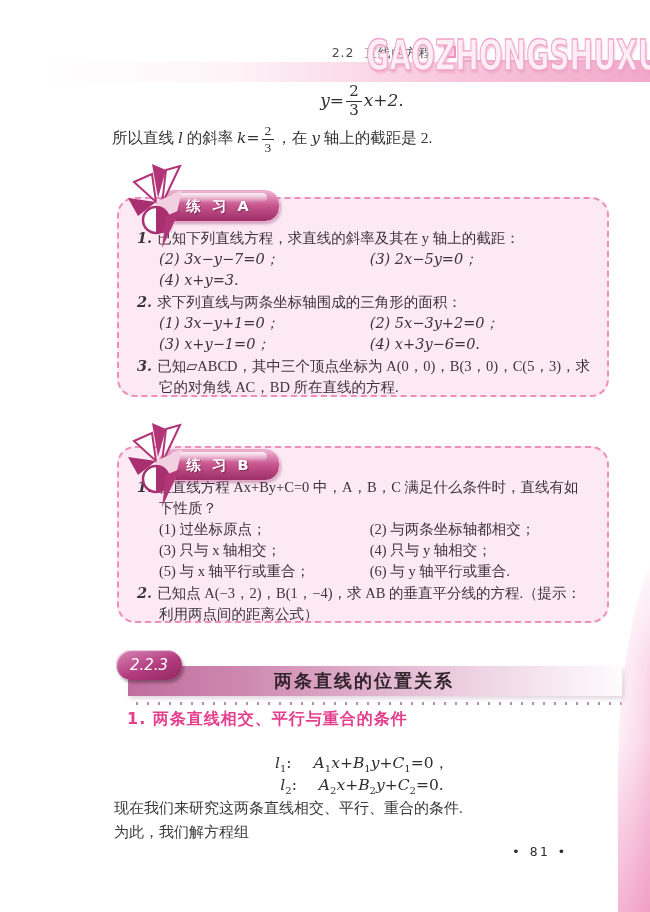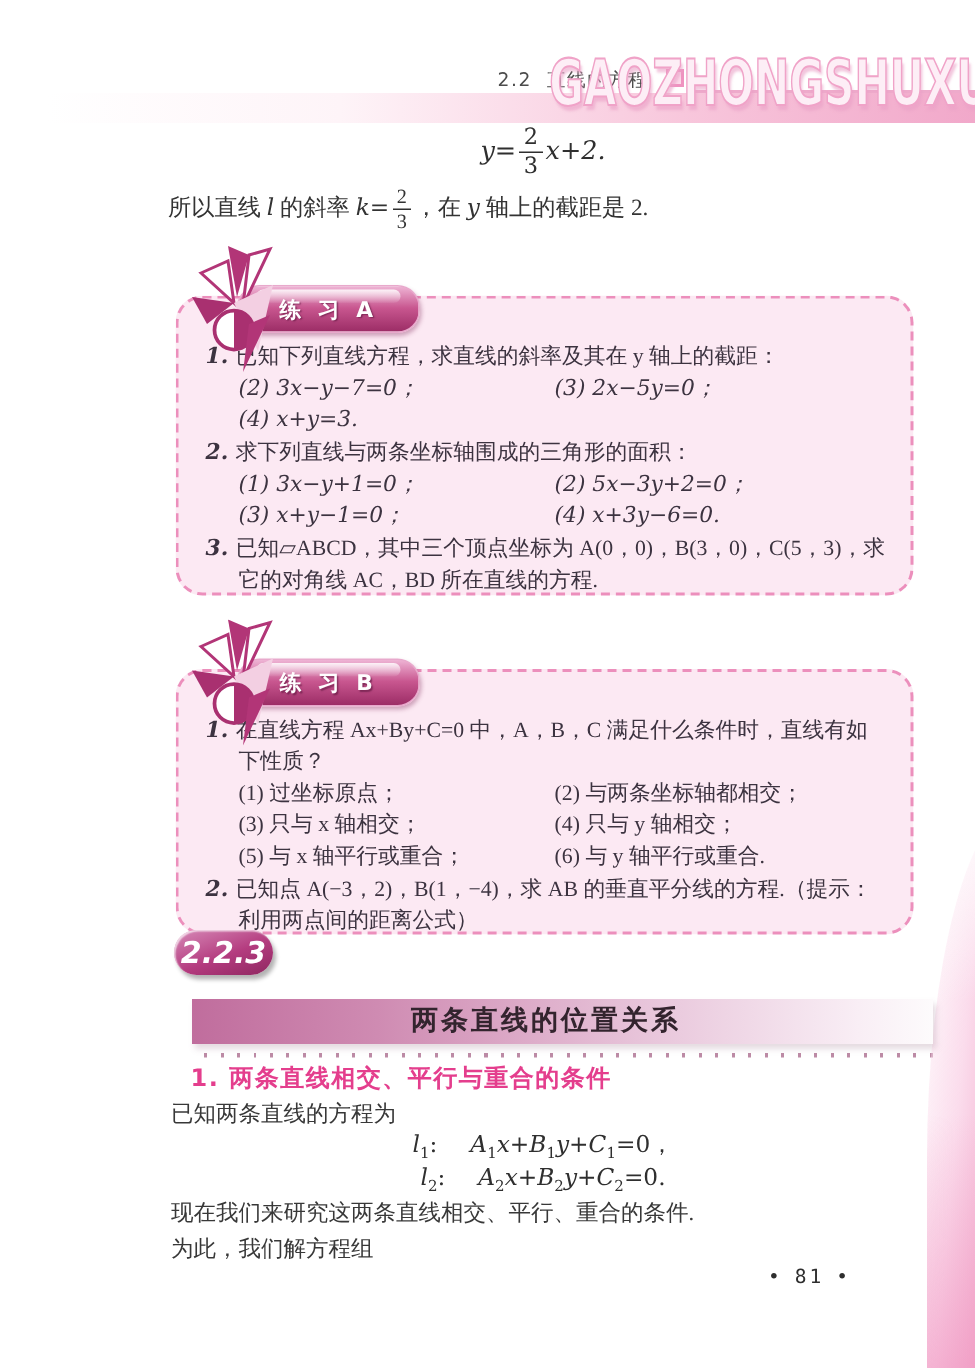--- a/index.html
+++ b/index.html
@@ -36,43 +36,43 @@
   #box-a{top:197px;height:200px;}
   #box-b{top:446px;height:177px;}
   .ex-item{padding-left:22px;text-indent:-22px;}
   .ex-item .inum{font-weight:bold;font-style:italic;font-family:"DejaVu Serif",serif;margin-right:5px;}
   .sub-grid{display:grid;grid-template-columns:1fr 1.05fr;padding-left:22px;}
   .sub-grid .math{font-family:"DejaVu Serif","DejaVu Sans",serif;font-style:italic;}
 
   
   .badge{position:absolute;width:180px;height:84px;z-index:3;}
   #badge-a{left:90px;top:164px;}
-  #badge-b{left:90px;top:413px;}
+  #badge-b{left:90px;top:423px;}
   .badge-pill{position:absolute;left:36px;top:26px;width:120px;height:30px;border-radius:15px;
     background:linear-gradient(180deg,#eeb3d4 0%,#c8568f 48%,#9c2d66 100%);
     box-shadow:1px 2px 3px rgba(120,30,80,0.35);border:1px solid #e8a9cc;
     display:flex;align-items:center;justify-content:center;
     color:#ffffff;font-family:"DejaVu Sans","Liberation Sans",sans-serif;font-weight:bold;
     font-size:14.5px;letter-spacing:3px;text-shadow:1px 1px 1px rgba(90,20,60,0.6);}
   .badge-pill::before{content:'';position:absolute;left:10%;right:10%;top:2px;height:9px;border-radius:8px;
     background:linear-gradient(180deg,rgba(255,255,255,0.85),rgba(255,255,255,0.05));}
   .badge-icon{position:absolute;left:0;top:0;z-index:4;}
 
   
   .sec-band{position:absolute;top:666px;left:96px;width:494px;height:30px;z-index:1;
     background:linear-gradient(90deg,#c06d9d 0%,#cf8bb2 25%,#e7c3d9 60%,#f9eef5 90%,#fdfbfc 100%);
     box-shadow:2px 3px 4px rgba(150,110,135,0.25);}
   .sec-band-title{padding-left:146px;line-height:30px;font-family:"DejaVu Sans","Liberation Sans",sans-serif;
     font-weight:bold;font-size:18px;color:#33242e;letter-spacing:2px;white-space:nowrap;}
-  .sec-pill{position:absolute;top:620px;left:84px;width:66px;height:30px;border-radius:15px;z-index:2;
+  .sec-pill{position:absolute;top:650px;left:84px;width:66px;height:30px;border-radius:15px;z-index:2;
     background:linear-gradient(160deg,#d78ab8 0%,#b43c7f 55%,#8e2760 100%);
     box-shadow:2px 3px 3px rgba(0,0,0,0.3), inset 1px 1px 1px rgba(255,255,255,0.7);
     display:flex;align-items:center;justify-content:center;
     color:#ffffff;font-family:"DejaVu Sans","Liberation Sans",sans-serif;
-    font-weight:bold;font-style:italic;font-size:20px;}
+    font-weight:normal;font-style:italic;font-size:15px;}
   .sec-dots{position:absolute;top:702px;left:104px;width:488px;height:3px;
     background:repeating-linear-gradient(90deg,#bd8ba6 0 2px,transparent 2px 11px);}
   .sub-head{position:absolute;top:709px;left:95px;font-family:"DejaVu Sans","Liberation Sans",sans-serif;
     font-weight:bold;font-size:16px;color:#e43e8d;letter-spacing:1px;}
   .para{position:absolute;left:82px;width:500px;font-size:15px;color:#383838;}
   #para-intro{top:733px;}
   #para-study{top:799px;}
   #para-solve{top:823px;}
   .eq-line{position:absolute;left:0;width:660px;text-align:center;font-size:15.5px;color:#2f2f2f;
     font-family:"DejaVu Serif","Liberation Serif",serif;}
@@ -183,21 +183,20 @@
 
   </div>
 
   <div class="sec-band">
     <div class="sec-band-title">两条直线的位置关系</div>
   </div>
   <div class="sec-pill">2.2.3</div>
   <div class="sec-dots"></div>
 
   <div class="sub-head">1. 两条直线相交、平行与重合的条件</div>
-  <div class="para" id="para-intro">已知两条直线的方程为</div>
 
   <div class="eq-line" id="eq1">
     <span class="mi">l</span><sub>1</sub><span class="eq-colon">:</span><span class="mi">A</span><sub>1</sub><span class="mi">x+B</span><sub>1</sub><span class="mi">y+C</span><sub>1</sub><span>=0，</span>
   </div>
   <div class="eq-line" id="eq2">
     <span class="mi">l</span><sub>2</sub><span class="eq-colon">:</span><span class="mi">A</span><sub>2</sub><span class="mi">x+B</span><sub>2</sub><span class="mi">y+C</span><sub>2</sub><span>=0.</span>
   </div>
 
   <div class="para" id="para-study">现在我们来研究这两条直线相交、平行、重合的条件.</div>
   <div class="para" id="para-solve">为此，我们解方程组</div>

